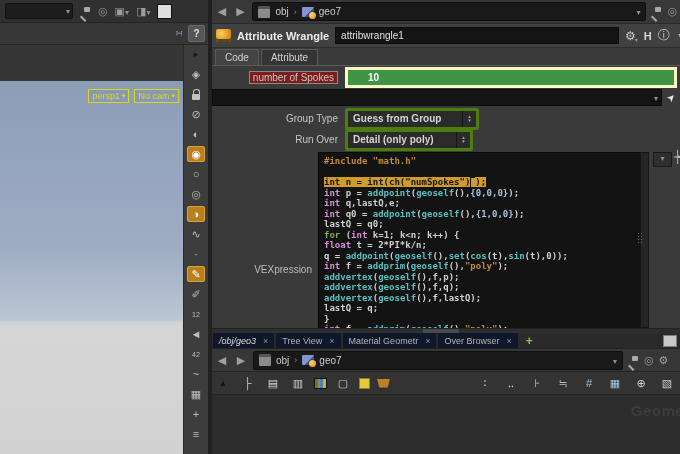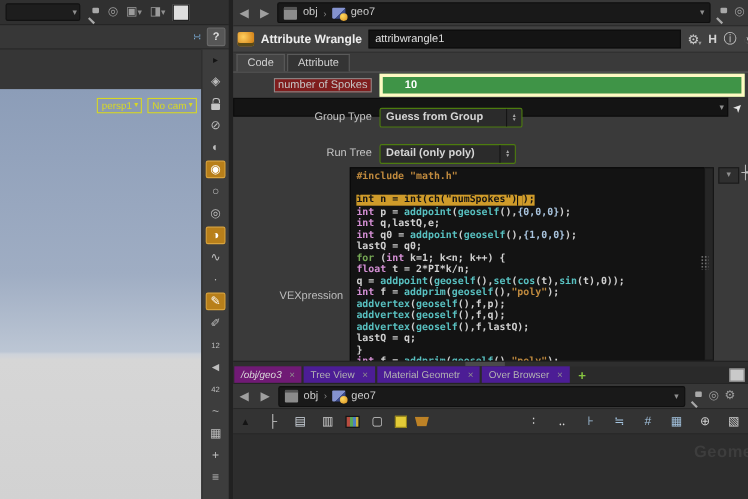--- a/index.html
+++ b/index.html
@@ -75,21 +75,21 @@
   .ctab.active{background:#444444;}
   
   .prow{position:absolute;left:0;right:0;height:17px;display:flex;align-items:center;}
   .plabel{width:126px;flex:none;text-align:right;padding-right:7px;color:#c6c6c6;font-size:10px;white-space:nowrap;}
   .plabel .lbox{border:1px solid #8a8a8a;padding:0 3px;background:#7f1d1d;}
   .pfield-green{flex:1;margin-right:3px;height:15px;background:#3f9447;border:3px solid #fef9c3;
         color:#fff;font-weight:bold;font-size:10px;padding:0 20px;display:flex;align-items:center;}
   .pfield-dark{flex:1;height:15px;background:#141414;border:1px solid #0c0c0c;display:flex;
         align-items:center;justify-content:flex-end;padding-right:3px;}
   .resel{width:18px;flex:none;text-align:center;color:#e6e6e6;font-size:10px;transform:rotate(-45deg);}
-  .pselect{width:128px;flex:none;height:16px;background:#2b2b2b;border:1px solid #4d7c0f;border-radius:2px;
+  .pselect{width:128px;flex:none;height:16px;background:#2b2b2b;border:3px solid #4d7c0f;border-radius:2px;
         display:flex;align-items:stretch;font-size:10px;color:#d6d6d6;font-weight:bold;}
   .pselect .val{flex:1;display:flex;align-items:center;padding:0 5px;white-space:nowrap;}
   .spin{width:13px;border-left:1px solid #151515;display:flex;flex-direction:column;align-items:center;
         justify-content:center;color:#aaa;}
   .spin::before{content:"▲";font-size:4.5px;line-height:4px;} .spin::after{content:"▼";font-size:4.5px;line-height:4px;}
   
   .vex-label{position:absolute;top:264px;left:0;width:100px;text-align:right;color:#bdbdbd;font-size:10px;}
   .code-editor{position:absolute;top:152px;left:106px;width:320px;height:174px;background:#131313;
         border:1px solid #090909;overflow:hidden;padding:3px 0 0 5px;
         font-family:"DejaVu Sans Mono",monospace;font-size:9px;font-weight:bold;line-height:10.5px;white-space:pre;}
@@ -102,22 +102,22 @@
   .code-grip{position:absolute;top:232px;left:425px;width:7px;height:13px;
         background-image:radial-gradient(#6d6d6d 1px,transparent 1px);background-size:3px 3px;}
   .code-dd{position:absolute;top:152px;left:441px;width:17px;height:13px;background:#2f2f2f;
         border:1px solid #1a1a1a;color:#9a9a9a;font-size:8px;text-align:center;line-height:12px;}
   .code-plug{position:absolute;top:150px;left:462px;color:#bababa;font-size:12px;}
   .pp-hscroll{position:absolute;top:328px;left:0;right:0;height:4px;background:#2e2e2e;border-top:1px solid #222;}
   .pp-hscroll .grip{position:absolute;left:45%;top:0;width:36px;height:4px;background:#4a4a4a;}
   
   .bottom-pane{position:absolute;top:333px;left:0;right:0;height:121px;background:#333;}
   .pane-tabbar{position:relative;height:15px;background:#2a2a2a;display:flex;align-items:stretch;gap:2px;padding-left:1px;}
-  .ptab{display:flex;align-items:center;gap:7px;padding:0 6px;background:#4c1d95;color:#b3b3b3;font-size:9px;}
-  .ptab.active{background:#701a75;color:#dadada;font-style:italic;}
+  .ptab{display:flex;align-items:center;gap:7px;padding:0 6px;background:#0f172a;color:#b3b3b3;font-size:9px;}
+  .ptab.active{background:#0f172a;color:#dadada;font-style:italic;}
   .ptab .tx{color:#8f8f8f;font-size:9px;font-style:normal;}
   .addtab{color:#86c440;font-weight:bold;font-size:12px;padding:0 6px;display:flex;align-items:center;}
   .maxbtn{position:absolute;right:3px;top:2px;width:12px;height:10px;background:#c9c9c9;border:1px solid #7e7e7e;}
   .np-bar{height:22px;background:#373737;border-top:1px solid #232323;border-bottom:1px solid #262626;
           display:flex;align-items:center;gap:5px;padding:0 3px;}
   .net-toolbar{position:relative;height:22px;background:#333;border-bottom:1px solid #232323;
           display:flex;align-items:center;padding:0 2px;gap:6px;}
   .net-toolbar .spacer{flex:1;}
   .i-sticky{width:11px;height:11px;background:#e3cb37;border:1px solid #93821c;box-sizing:border-box;}
   .i-basket{width:13px;height:9px;background:#bd8226;clip-path:polygon(0 0,100% 0,82% 100%,18% 100%);}
@@ -215,29 +215,29 @@
     <div class="prow" style="top:69px;">
       <div class="plabel"><span class="lbox">number of Spokes</span></div>
       <div class="pfield-green">10</div>
     </div>
     <div class="prow" style="top:89px;">
       <div class="pfield-dark">
           <span class="gl-down"></span>
         </div>
       <span class="resel">➤</span>
     </div>
-    <div class="prow" style="top:98px;">
+    <div class="prow" style="top:110px;">
       <div class="plabel">Group Type</div>
       <div class="pselect">
         <span class="val">Guess from Group</span>
         <span class="spin"></span>
       </div>
     </div>
     <div class="prow" style="top:131px;">
-      <div class="plabel">Run Tree</div>
+      <div class="plabel">Run Over</div>
       <div class="pselect" style="width:122px;">
         <span class="val">Detail (only poly)</span>
         <span class="spin"></span>
       </div>
     </div>
 
     <div class="vex-label">VEXpression</div>
     <div class="code-editor"><div class="cl"><span class="c-pp">#include "math.h"</span></div><div class="cl">&nbsp;</div><div class="cl"><span class="c-sel">int n = int(ch("numSpokes")</span><span class="c-cursor"></span><span class="c-sel">);</span></div><div class="cl"><span class="c-kw">int</span><span class="c-pl"> p = </span><span class="c-fn">addpoint</span><span class="c-pl">(</span><span class="c-fn">geoself</span><span class="c-pl">(),</span><span class="c-num">{0,0,0}</span><span class="c-pl">);</span></div><div class="cl"><span class="c-kw">int</span><span class="c-pl"> q,lastQ,e;</span></div><div class="cl"><span class="c-kw">int</span><span class="c-pl"> q0 = </span><span class="c-fn">addpoint</span><span class="c-pl">(</span><span class="c-fn">geoself</span><span class="c-pl">(),</span><span class="c-num">{1,0,0}</span><span class="c-pl">);</span></div><div class="cl"><span class="c-pl">lastQ = q0;</span></div><div class="cl"><span class="c-kw2">for</span><span class="c-pl"> (</span><span class="c-kw">int</span><span class="c-pl"> k=1; k&lt;n; k++) {</span></div><div class="cl"><span class="c-kw">float</span><span class="c-pl"> t = 2*PI*k/n;</span></div><div class="cl"><span class="c-pl">q = </span><span class="c-fn">addpoint</span><span class="c-pl">(</span><span class="c-fn">geoself</span><span class="c-pl">(),</span><span class="c-fn">set</span><span class="c-pl">(</span><span class="c-fn">cos</span><span class="c-pl">(t),</span><span class="c-fn">sin</span><span class="c-pl">(t),0));</span></div><div class="cl"><span class="c-kw">int</span><span class="c-pl"> f = </span><span class="c-fn">addprim</span><span class="c-pl">(</span><span class="c-fn">geoself</span><span class="c-pl">(),</span><span class="c-str">"poly"</span><span class="c-pl">);</span></div><div class="cl"><span class="c-fn">addvertex</span><span class="c-pl">(</span><span class="c-fn">geoself</span><span class="c-pl">(),f,p);</span></div><div class="cl"><span class="c-fn">addvertex</span><span class="c-pl">(</span><span class="c-fn">geoself</span><span class="c-pl">(),f,q);</span></div><div class="cl"><span class="c-fn">addvertex</span><span class="c-pl">(</span><span class="c-fn">geoself</span><span class="c-pl">(),f,lastQ);</span></div><div class="cl"><span class="c-pl">lastQ = q;</span></div><div class="cl"><span class="c-pl">}</span></div><div class="cl"><span class="c-kw">int</span><span class="c-pl"> f = </span><span class="c-fn">addprim</span><span class="c-pl">(</span><span class="c-fn">geoself</span><span class="c-pl">(),</span><span class="c-str">"poly"</span><span class="c-pl">);</span></div></div>
     <div class="code-scroll"></div>
     <div class="code-grip"></div>

